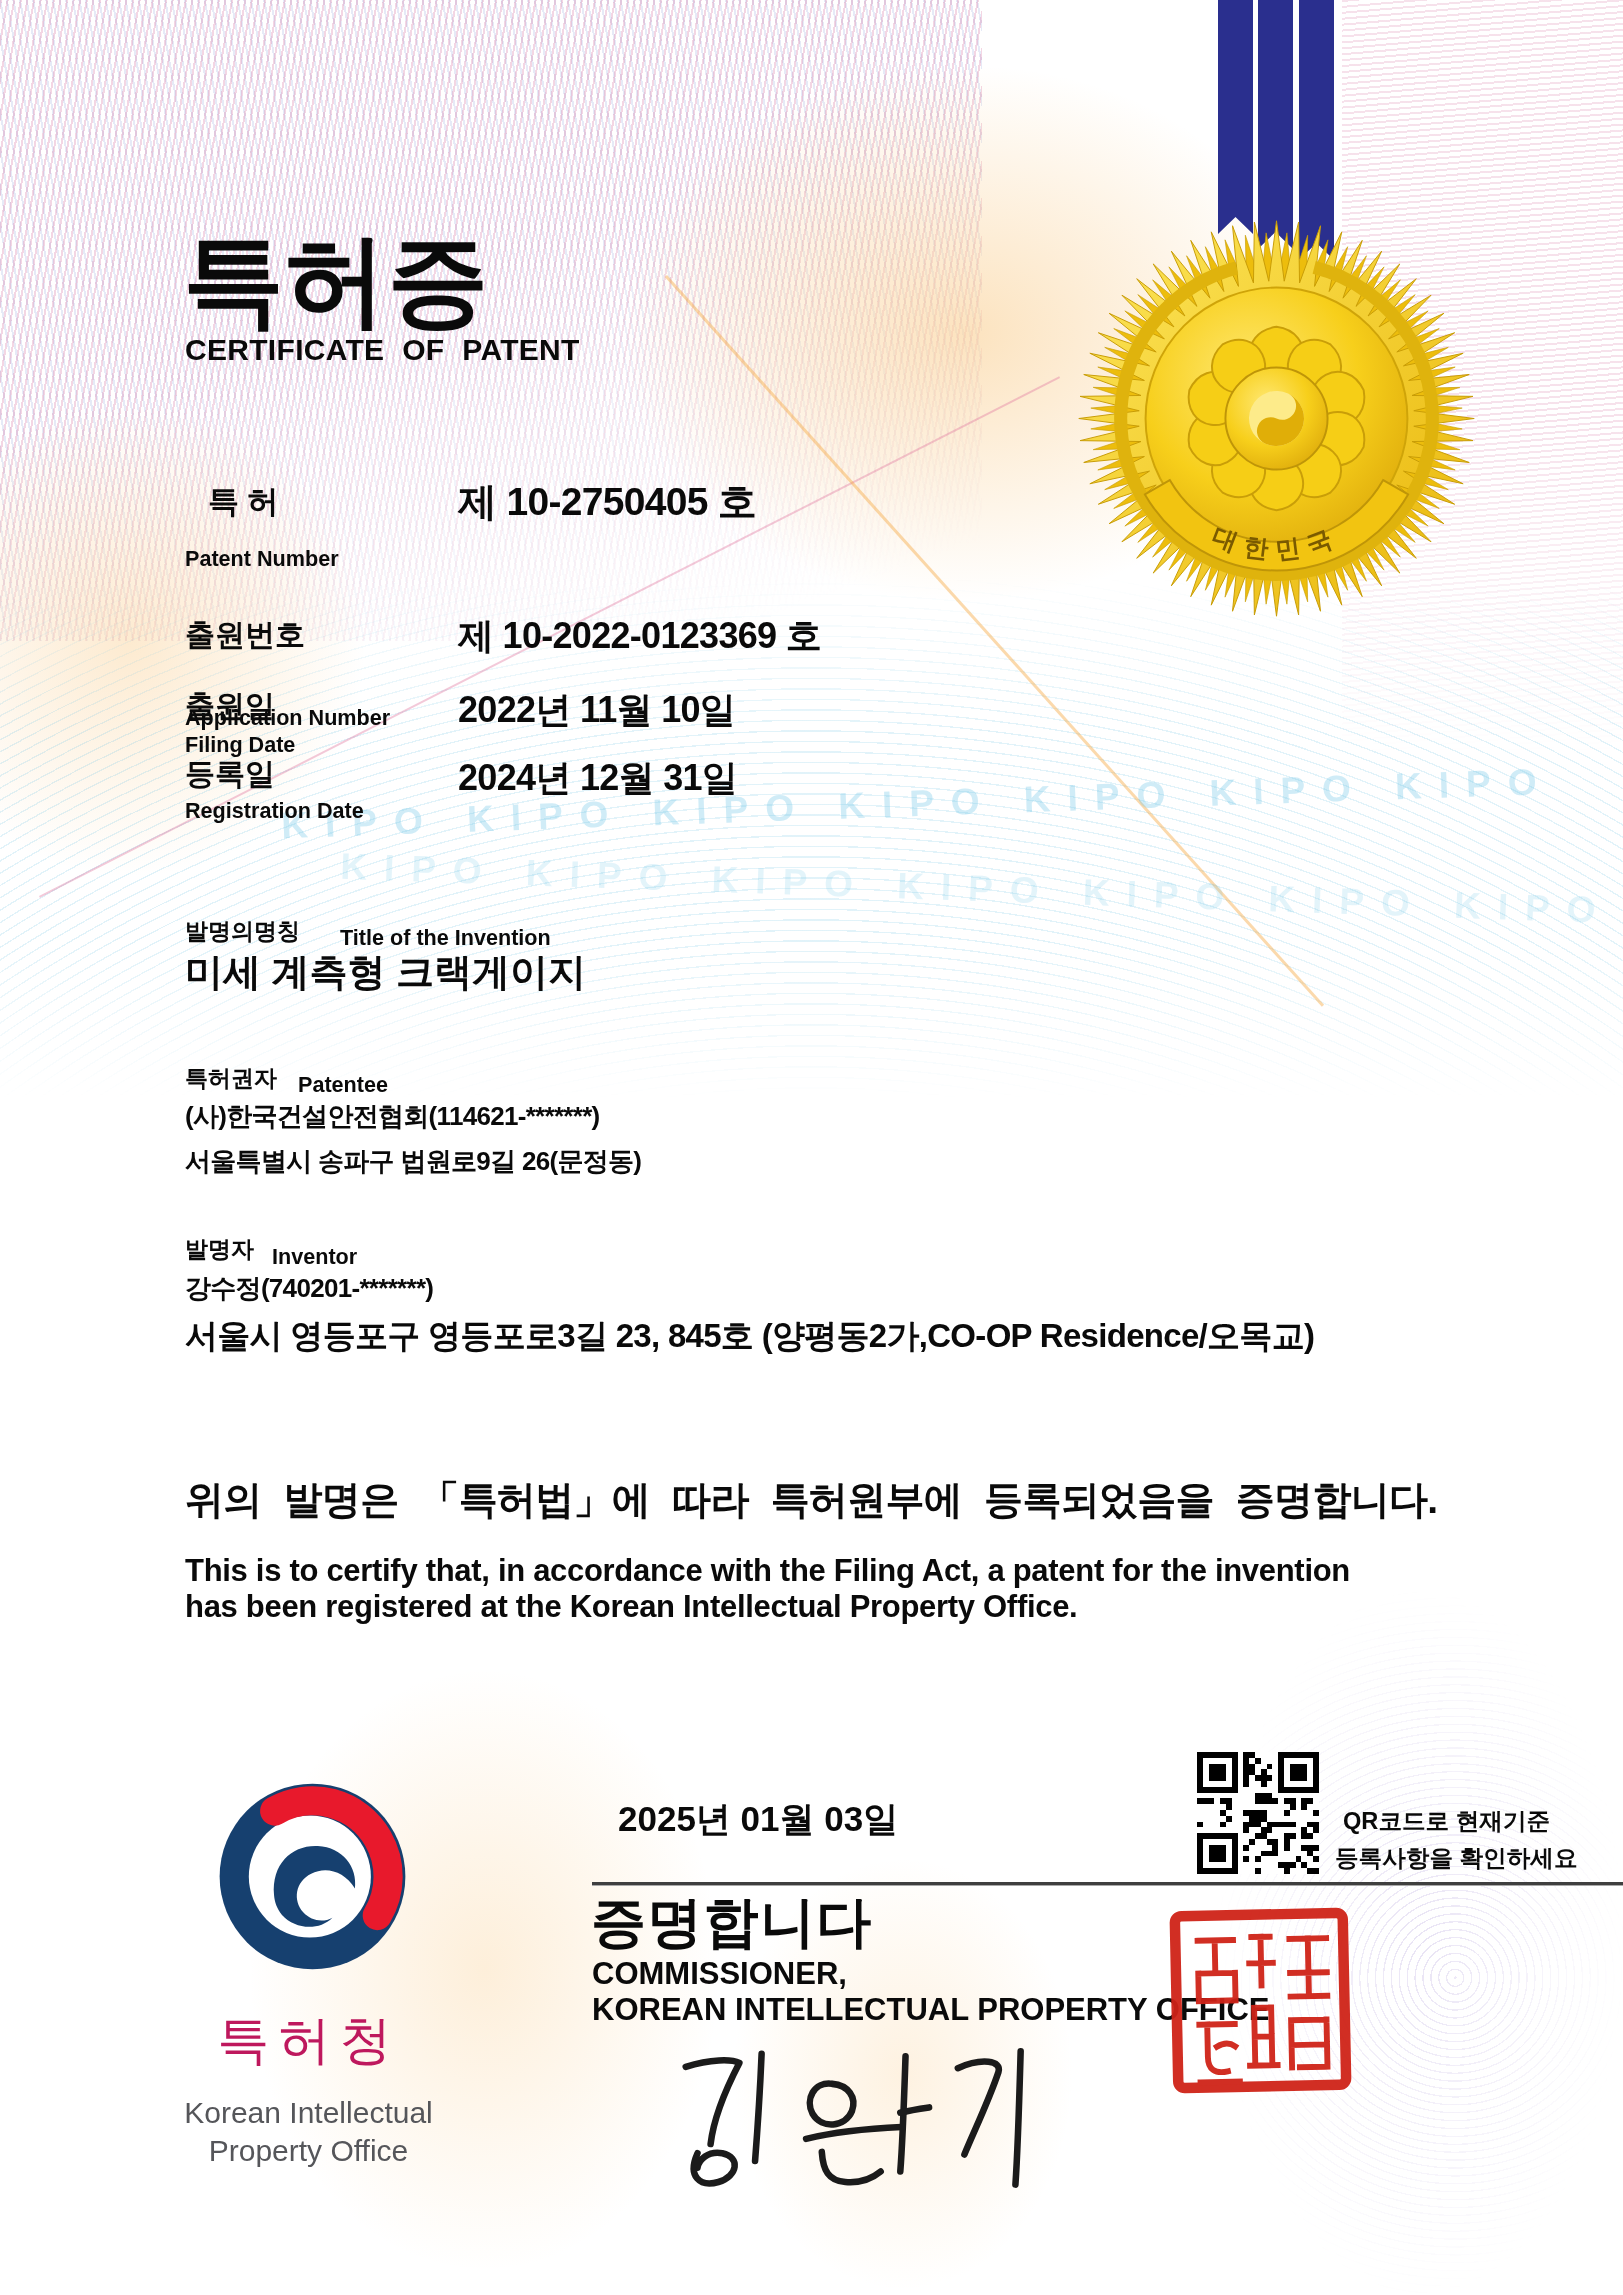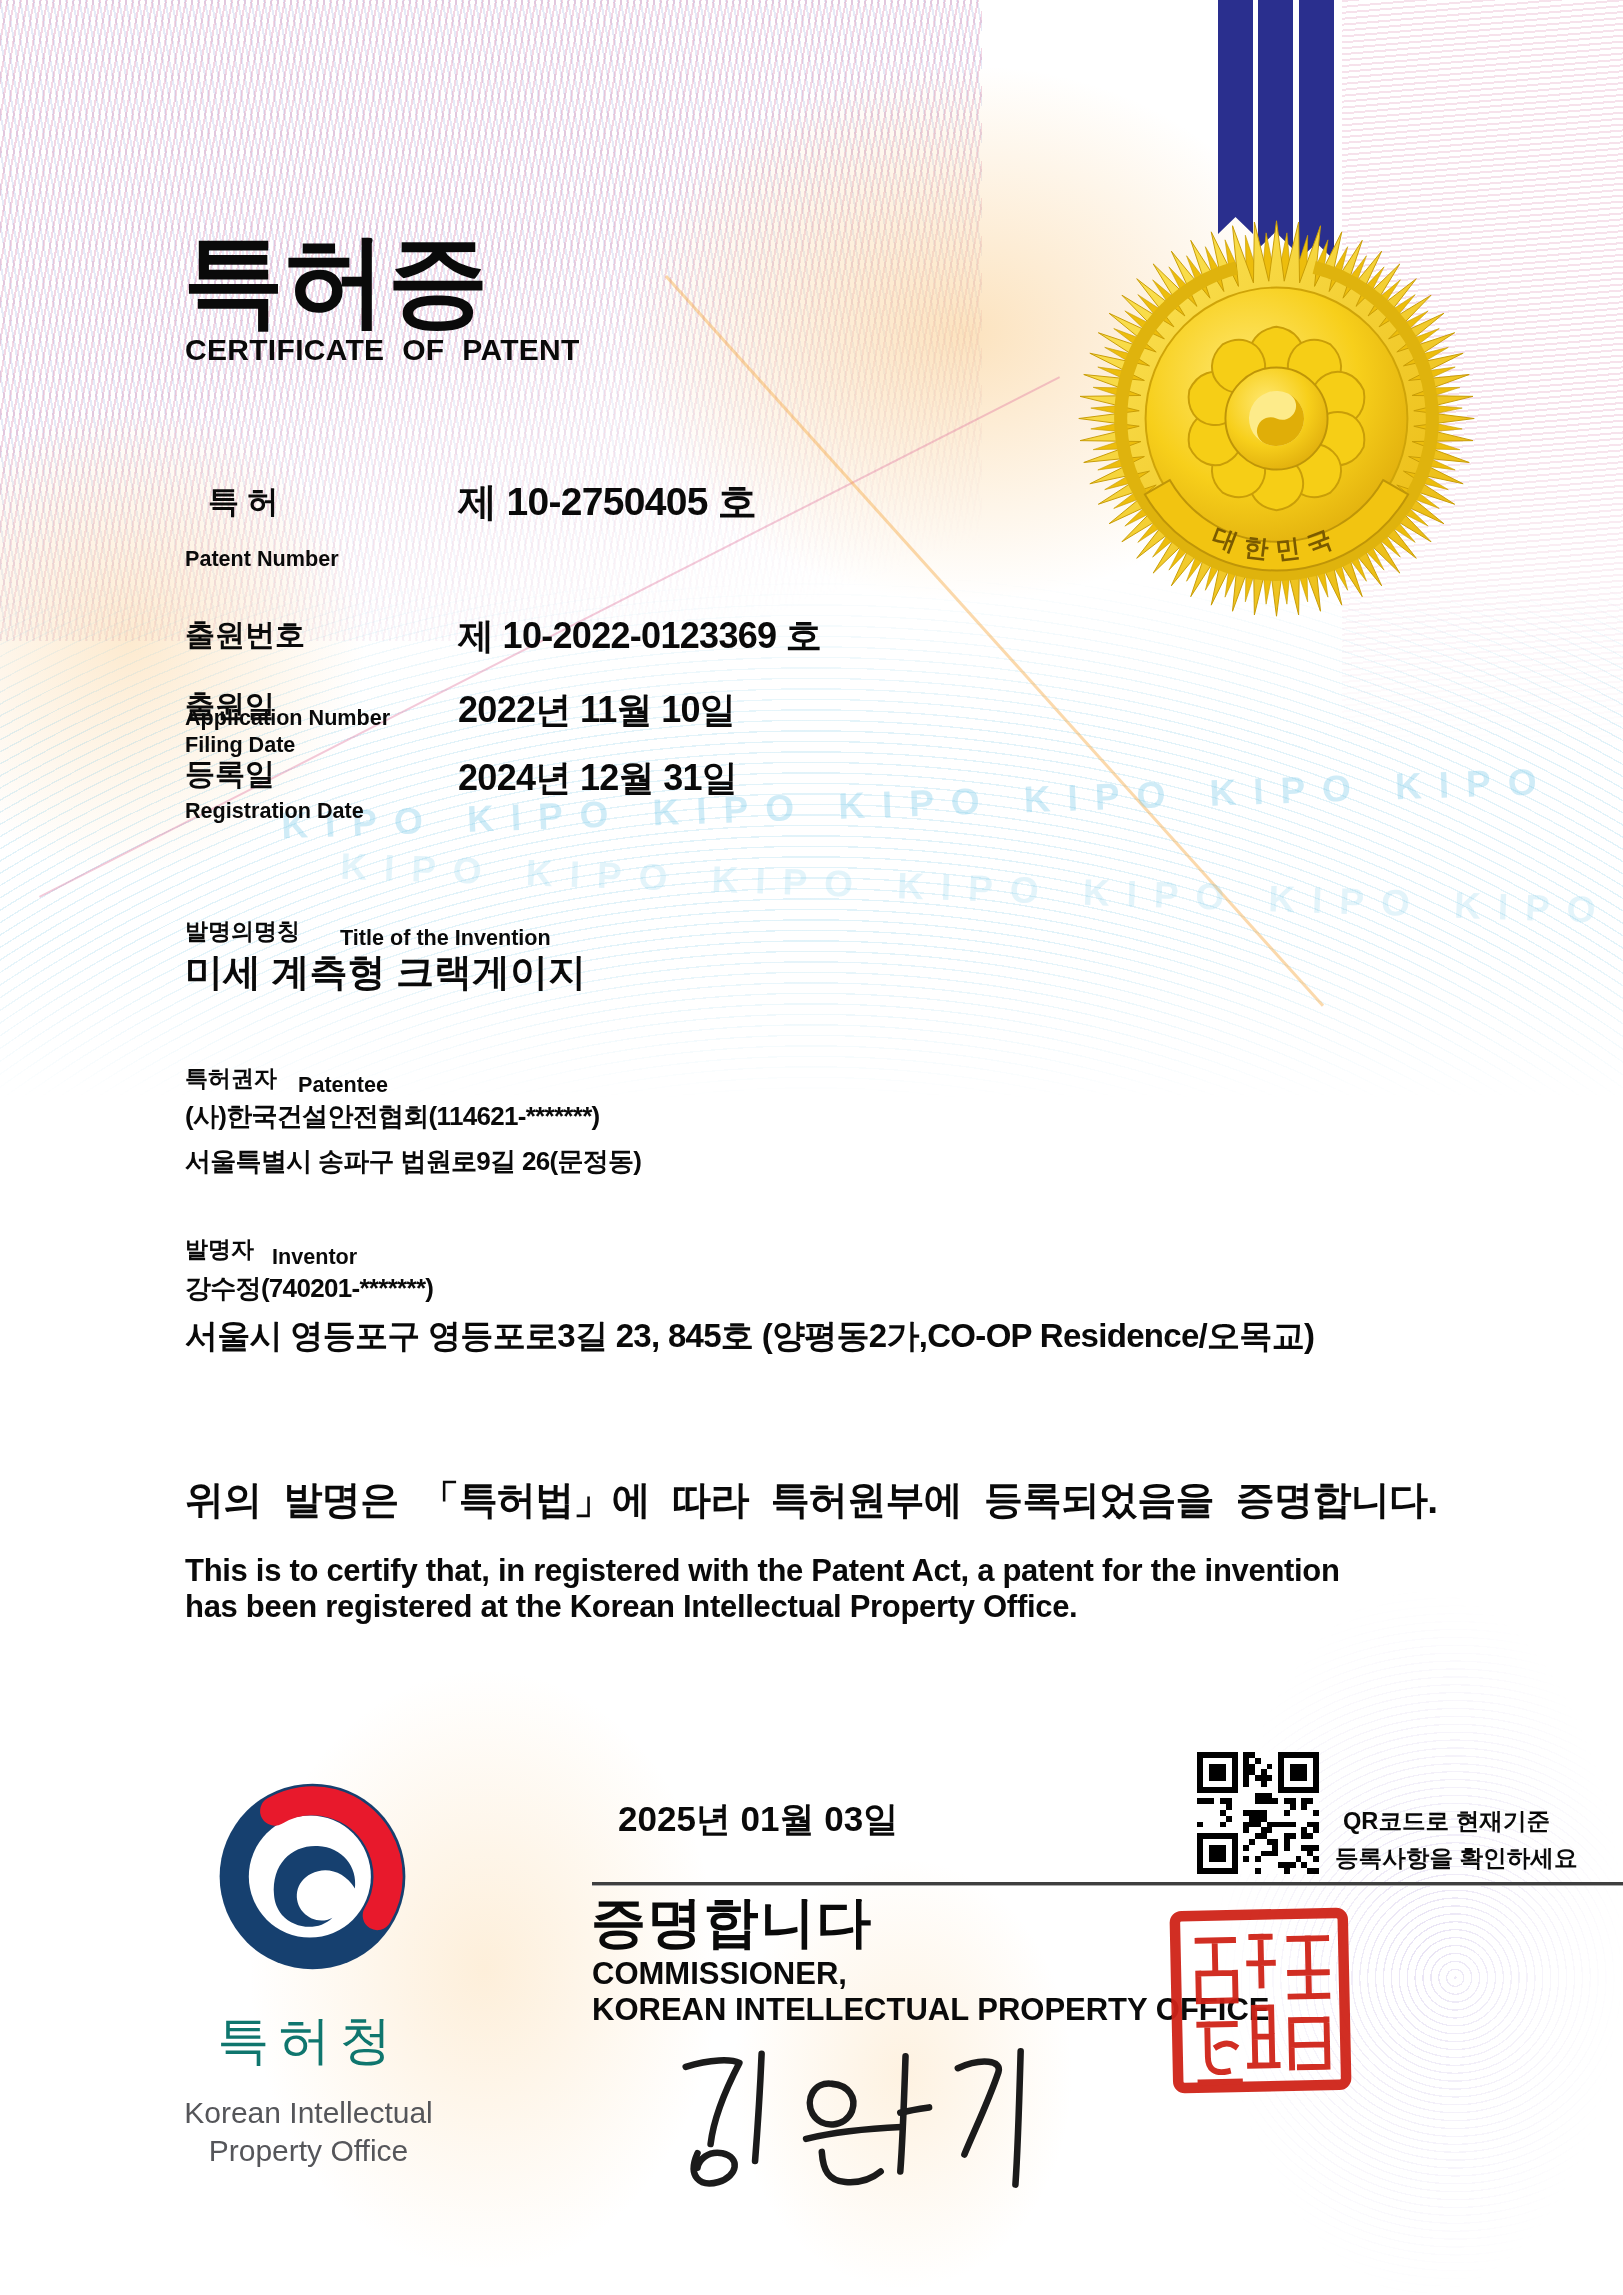--- a/index.html
+++ b/index.html
@@ -55,21 +55,21 @@
   .sec-lab{font-size:23px;font-weight:700;}
   .sec-sub{font-size:21.6px;font-weight:600;}
   .sec-val{font-size:26px;font-weight:700;letter-spacing:-0.7px;}
   .stmt-ko{font-size:39px;font-weight:800;word-spacing:11.8px;letter-spacing:-0.7px;}
   .stmt-en{font-size:31px;font-weight:700;letter-spacing:-0.3px;}
   .date{font-size:35px;font-weight:600;}
   .qr-cap{font-size:23.6px;font-weight:700;}
   .divider{left:592px;top:1882px;width:1031px;height:2.6px;background:#3f3f3f;border-bottom:0.7px solid #a9a9a9;position:absolute;}
   .comm-ko{font-size:55px;font-weight:800;letter-spacing:1.3px;}
   .comm-en{font-size:31px;font-weight:700;}
-  .logo-ko{font-size:52px;font-weight:500;letter-spacing:9.2px;color:#0f766e;text-align:center;}
+  .logo-ko{font-size:52px;font-weight:500;letter-spacing:9.2px;color:#be185d;text-align:center;}
   .logo-en{font-size:30px;font-weight:500;color:#55565a;text-align:center;line-height:1.24;white-space:normal;}
 </style>
 </head>
 <body>
 
 <div class="bg bg-zig-tl"></div>
 <div class="bg bg-zig-tr"></div>
 <div class="bg bg-orange1"></div>
 <div class="bg bg-orange2"></div>
 <div class="bg bg-orange3"></div>
@@ -185,21 +185,21 @@
 </div>
 
 <div>
   <div class="abs sec-lab" style="left:185px;top:1238px;">발명자</div>
   <div class="abs sec-sub" style="left:272px;top:1246px;">Inventor</div>
   <div class="abs sec-val" style="left:185px;top:1275px;">강수정(740201-*******)</div>
   <div class="abs sec-val" style="left:185px;top:1319px;font-size:33px;">서울시 영등포구 영등포로3길 23, 845호 (양평동2가,CO-OP Residence/오목교)</div>
 </div>
 
 <div class="abs stmt-ko" style="left:185px;top:1480px;">위의 발명은 「특허법」에 따라 특허원부에 등록되었음을 증명합니다.</div>
-<div class="abs stmt-en" style="left:185px;top:1555px;">This is to certify that, in registered with the Patent Act, a patent for the invention</div>
+<div class="abs stmt-en" style="left:185px;top:1555px;">This is to certify that, in accordance with the Filing Act, a patent for the invention</div>
 <div class="abs stmt-en" style="left:185px;top:1591px;">has been registered at the Korean Intellectual Property Office.</div>
 
 <div class="abs date" style="left:618px;top:1801px;">2025년 01월 03일</div>
 
 <svg class="abs" style="left:1197px;top:1752px;" width="122" height="122" viewBox="0 0 181 181">
   <rect x="0" y="0" width="181" height="181" fill="#ffffff"></rect>
   <g id="qr-modules" fill="#000000" shape-rendering="crispEdges">
       <rect x="0.0" y="0.0" width="8.6" height="8.6"></rect>
       <rect x="8.6" y="0.0" width="8.6" height="8.6"></rect>
       <rect x="17.2" y="0.0" width="8.6" height="8.6"></rect>

